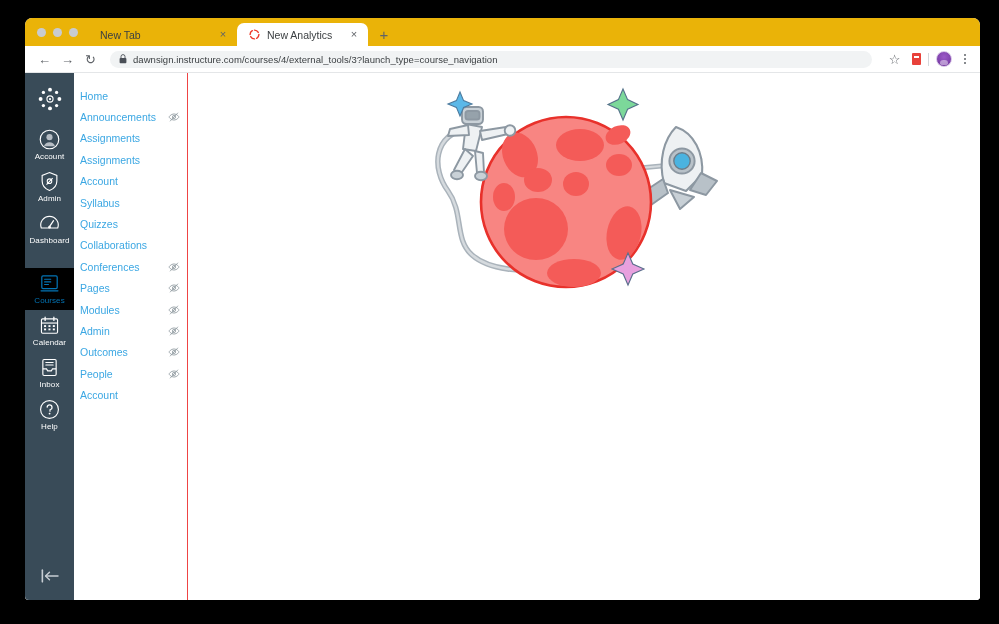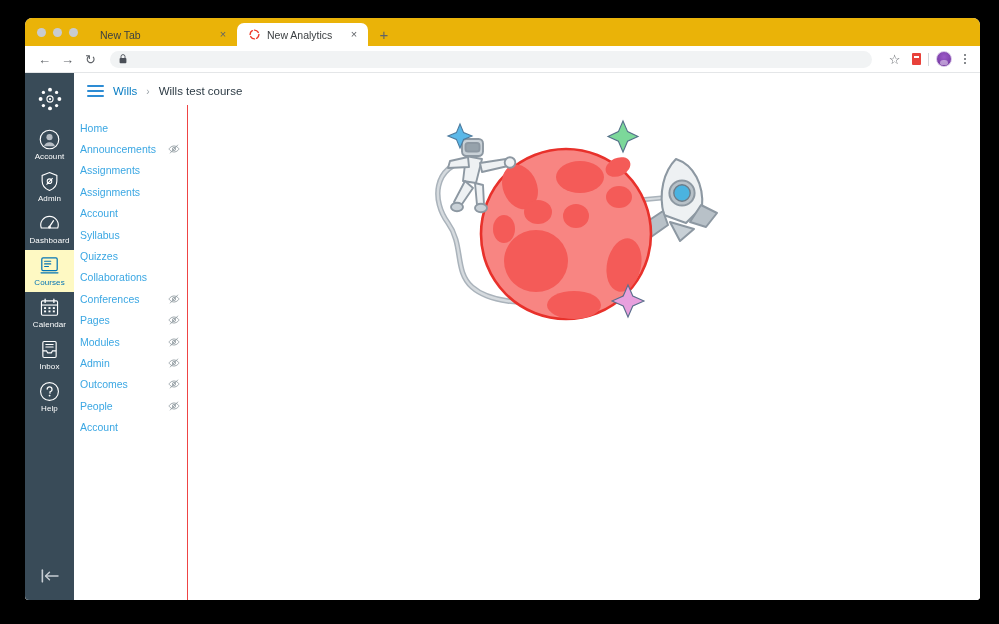--- a/index.html
+++ b/index.html
@@ -240,21 +240,22 @@
     justify-content: center;
   }
   .gnav-label {
     font-size: 8px;
     letter-spacing: 0.1px;
     line-height: 11px;
     color: #ffffff;
     white-space: nowrap;
   }
   .gnav-item.active {
-    background: #fef9c3;
+    background: #000000;
+    margin-top: 18px;
   }
   .gnav-item.active .gnav-label { color: #0374B5; }
 
   .gnav-collapse {
     position: absolute;
     bottom: 16px;
     left: 0;
     width: 49px;
     display: flex;
     align-items: center;
@@ -386,20 +387,21 @@
     <div class="toolbar">
       <div class="nav-btn">←</div>
       <div class="nav-btn">→</div>
       <div class="nav-btn">↻</div>
 
       <div class="omnibox">
         <svg class="lock-icon" width="8" height="10" viewBox="0 0 8 10">
           <path d="M2 4V2.6a2 2 0 0 1 4 0V4" fill="none" stroke="#4a4f57" stroke-width="0.9"></path>
           <rect x="0.6" y="4" width="6.8" height="5.2" rx="0.9" fill="#4a4f57"></rect>
         </svg>
+        <span class="omnibox-url">dawnsign.instructure.com/courses/4/external_tools/3?launch_type=course_navigation</span>
       </div>
 
       <div class="tb-right">
         <div class="nav-btn">☆</div>
         <div class="ext-square"></div>
         <div class="tb-divider"></div>
         <div class="avatar-circle"></div>
         <div class="kebab">
           <span></span>
             <span></span>
@@ -515,30 +517,20 @@
           <svg width="22" height="16" viewBox="0 0 24 18">
             <path d="M3.4 2.4v13.2" stroke="#c8ced4" stroke-width="1.8" stroke-linecap="round"></path>
             <path d="M21 9H7.4" stroke="#c8ced4" stroke-width="1.6" stroke-linecap="round"></path>
             <path d="M11.4 4.8 7 9l4.4 4.2" fill="none" stroke="#c8ced4" stroke-width="1.6" stroke-linecap="round" stroke-linejoin="round"></path>
           </svg>
         </div>
       </div>
 
       <div class="content">
 
-        <div class="breadcrumb-bar">
-          <div class="hamburger">
-            <i></i>
-              <i></i>
-              <i></i>
-          </div>
-          <a class="crumb-link" href="#">Wills</a>
-          <span class="crumb-sep">›</span>
-          <span class="crumb-current">Wills test course</span>
-        </div>
 
         <div class="content-split">
 
           <div class="course-nav">
             <div class="cn-row">
               <a class="cn-link" href="#">Home</a>
             </div>
             <div class="cn-row">
               <a class="cn-link" href="#">Announcements</a>
               <svg class="cn-eye" width="12" height="12" viewBox="0 0 16 16">

